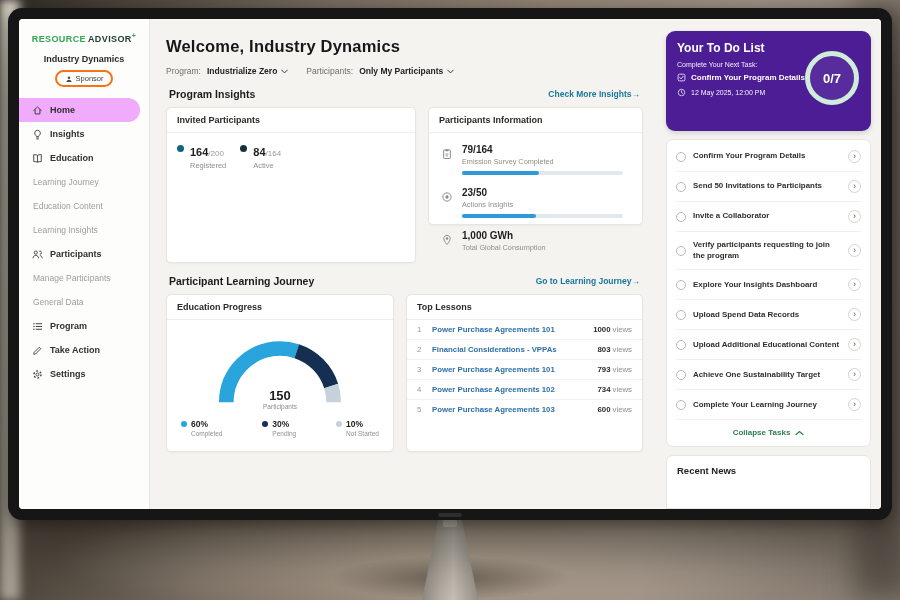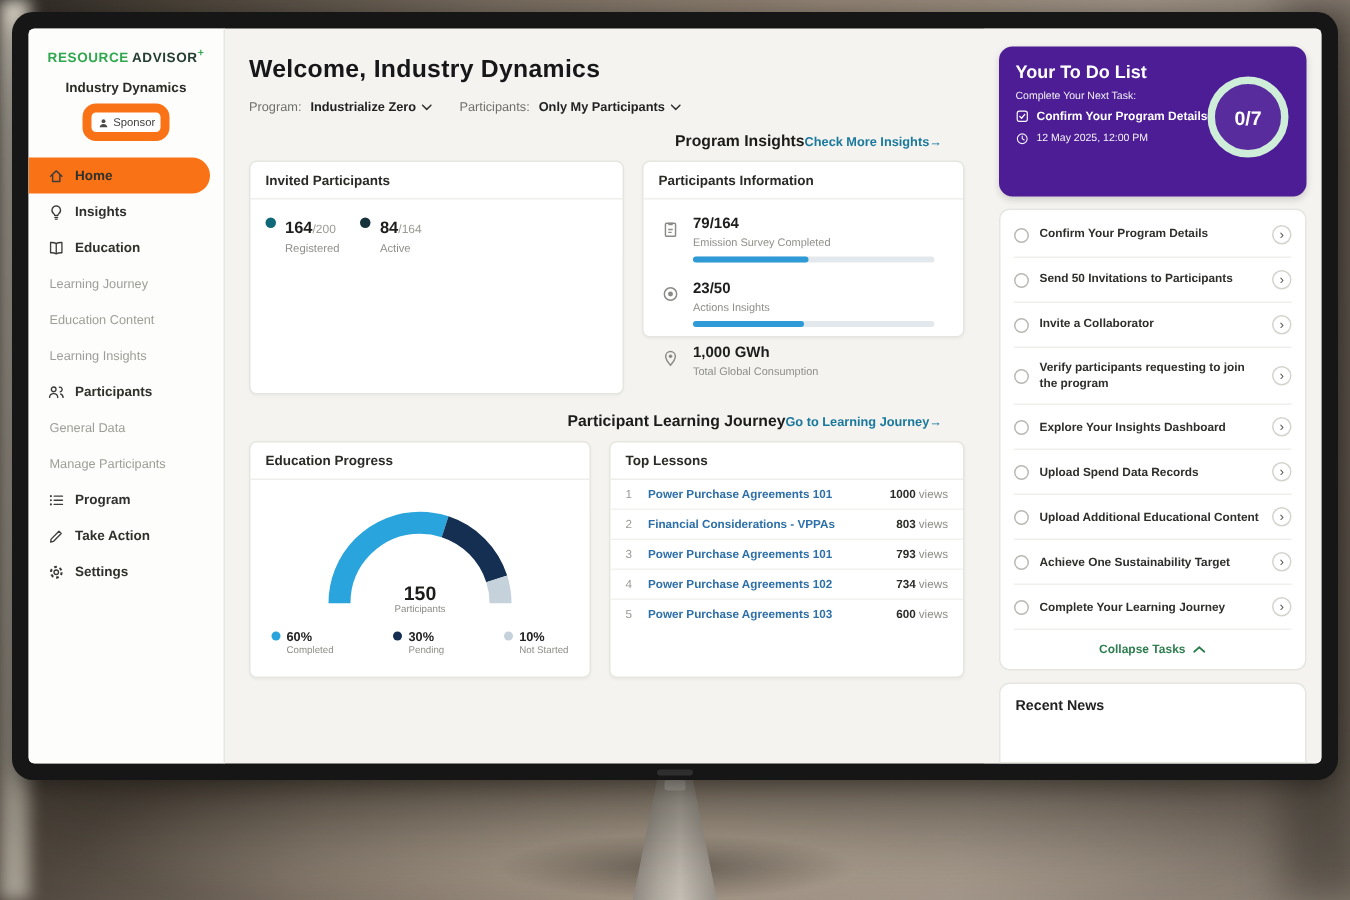--- a/index.html
+++ b/index.html
@@ -25,39 +25,39 @@
 
   .screen{position:relative;width:100%;height:100%;background:#f4f3f0;border-radius:4px;overflow:hidden;display:flex}
 
   
   .sidebar{width:131px;background:#fdfdfb;border-right:1px solid #e7e7e2;padding-top:13px;flex-shrink:0}
   .logo{text-align:center;font-size:9px;font-weight:bold;letter-spacing:.4px;white-space:nowrap}
   .logo-res{color:#2fa84f}
   .logo-adv{color:#243e31;margin-left:2px}
   .logo-plus{color:#2fa84f;font-size:7px;vertical-align:super}
   .org{text-align:center;font-size:9px;font-weight:bold;color:#2b2b28;margin-top:10px}
-  .badge{width:58px;margin:6px auto 11px;border:6px solid #f97316;border-radius:9px;padding:2px 0;
+  .badge{width:58px;margin:6px auto 11px;border:2px solid #f97316;border-radius:9px;padding:2px 0;
     display:flex;align-items:center;justify-content:center;gap:3px;font-size:7.5px;color:#3c3c38;background:#fff}
   .badge svg{width:8px;height:8px}
   .nav{display:flex;flex-direction:column}
   .nav-item{display:flex;align-items:center;gap:7px;height:24px;padding-left:13px;
     font-size:9px;font-weight:bold;color:#30302c;cursor:pointer;white-space:nowrap}
   .nav-item .nic{width:11px;height:11px;display:inline-flex;flex-shrink:0}
   .nic svg{width:11px;height:11px}
   .nav-item.sub{padding-left:14px;color:#9d9d98;font-weight:normal;font-size:8.5px}
-  .nav-item.active{background:#f97316;border-radius:0 13px 13px 0;margin-right:9px}
+  .nav-item.active{background:#f0abfc;border-radius:0 13px 13px 0;margin-right:9px}
 
   
   .main{flex:1;padding:10px 13px 0 16px;min-width:0}
   .welcome{font-size:16.5px;font-weight:bold;color:#17171a;margin:8px 0 10px;letter-spacing:.2px}
   .filters{display:flex;align-items:center;font-size:8.5px;margin-bottom:12px}
   .flabel{color:#6f6f6a;margin-right:6px}
   .fvalue{font-weight:bold;color:#222;display:flex;align-items:center;gap:4px;cursor:pointer;margin-right:18px}
   .caret svg{width:7px;height:5px}
-  .sechead{display:flex;align-items:center;justify-content:flex-end;margin:2px 15px 7px}
+  .sechead{display:flex;align-items:center;justify-content:space-between;margin:2px 3px 7px}
   .sectitle{font-size:10.5px;font-weight:bold;color:#1c1c1a}
   .seclink{font-size:8.5px;font-weight:bold;color:#19789c;cursor:pointer;display:flex;gap:0;align-items:center;text-decoration:none}
   .cards-row{display:flex;gap:12px;margin-bottom:12px}
   .card{background:#fff;border:1px solid #e6e6e0;border-radius:5px;box-shadow:0 1px 2px rgba(0,0,0,.04)}
   .card-title{font-size:9px;font-weight:bold;color:#2a2a26;padding:7px 10px;border-bottom:1px solid #eeeeea}
 
   .card.invited{width:250px;height:156px}
   .invited-body{display:flex;align-items:center;padding:9px 10px;gap:12px}
   .donut-wrap{position:relative;width:104px;height:104px;flex-shrink:0}
   .donut-wrap svg{width:104px;height:104px}
@@ -200,24 +200,24 @@
             <span class="nic">
                 <svg viewBox="0 0 16 16">
                   <circle cx="5.5" cy="5.2" r="2.3" fill="none" stroke="#3c3c3c" stroke-width="1.3"></circle>
                   <path d="M1.5 13.5c0-2.6 1.8-4.2 4-4.2s4 1.6 4 4.2" fill="none" stroke="#3c3c3c" stroke-width="1.3"></path>
                   <path d="M10.5 3.2a2.3 2.3 0 1 1 .8 4.4M11.8 9.5c1.7.4 2.9 1.9 2.9 4" fill="none" stroke="#3c3c3c" stroke-width="1.3"></path>
                 </svg>
               </span>
             <span>Participants</span>
           </div>
           <div class="nav-item sub">
+            <span>Manage Participants</span>
+          </div>
+          <div class="nav-item sub">
             <span>General Data</span>
-          </div>
-          <div class="nav-item sub">
-            <span>Manage Participants</span>
           </div>
           <div class="nav-item">
             <span class="nic">
                 <svg viewBox="0 0 16 16">
                   <path d="M6 4h8M6 8h8M6 12h8" stroke="#3c3c3c" stroke-width="1.4" stroke-linecap="round"></path>
                   <circle cx="2.8" cy="4" r="1" fill="#3c3c3c"></circle>
                   <circle cx="2.8" cy="8" r="1" fill="#3c3c3c"></circle>
                   <circle cx="2.8" cy="12" r="1" fill="#3c3c3c"></circle>
                 </svg>
               </span>

